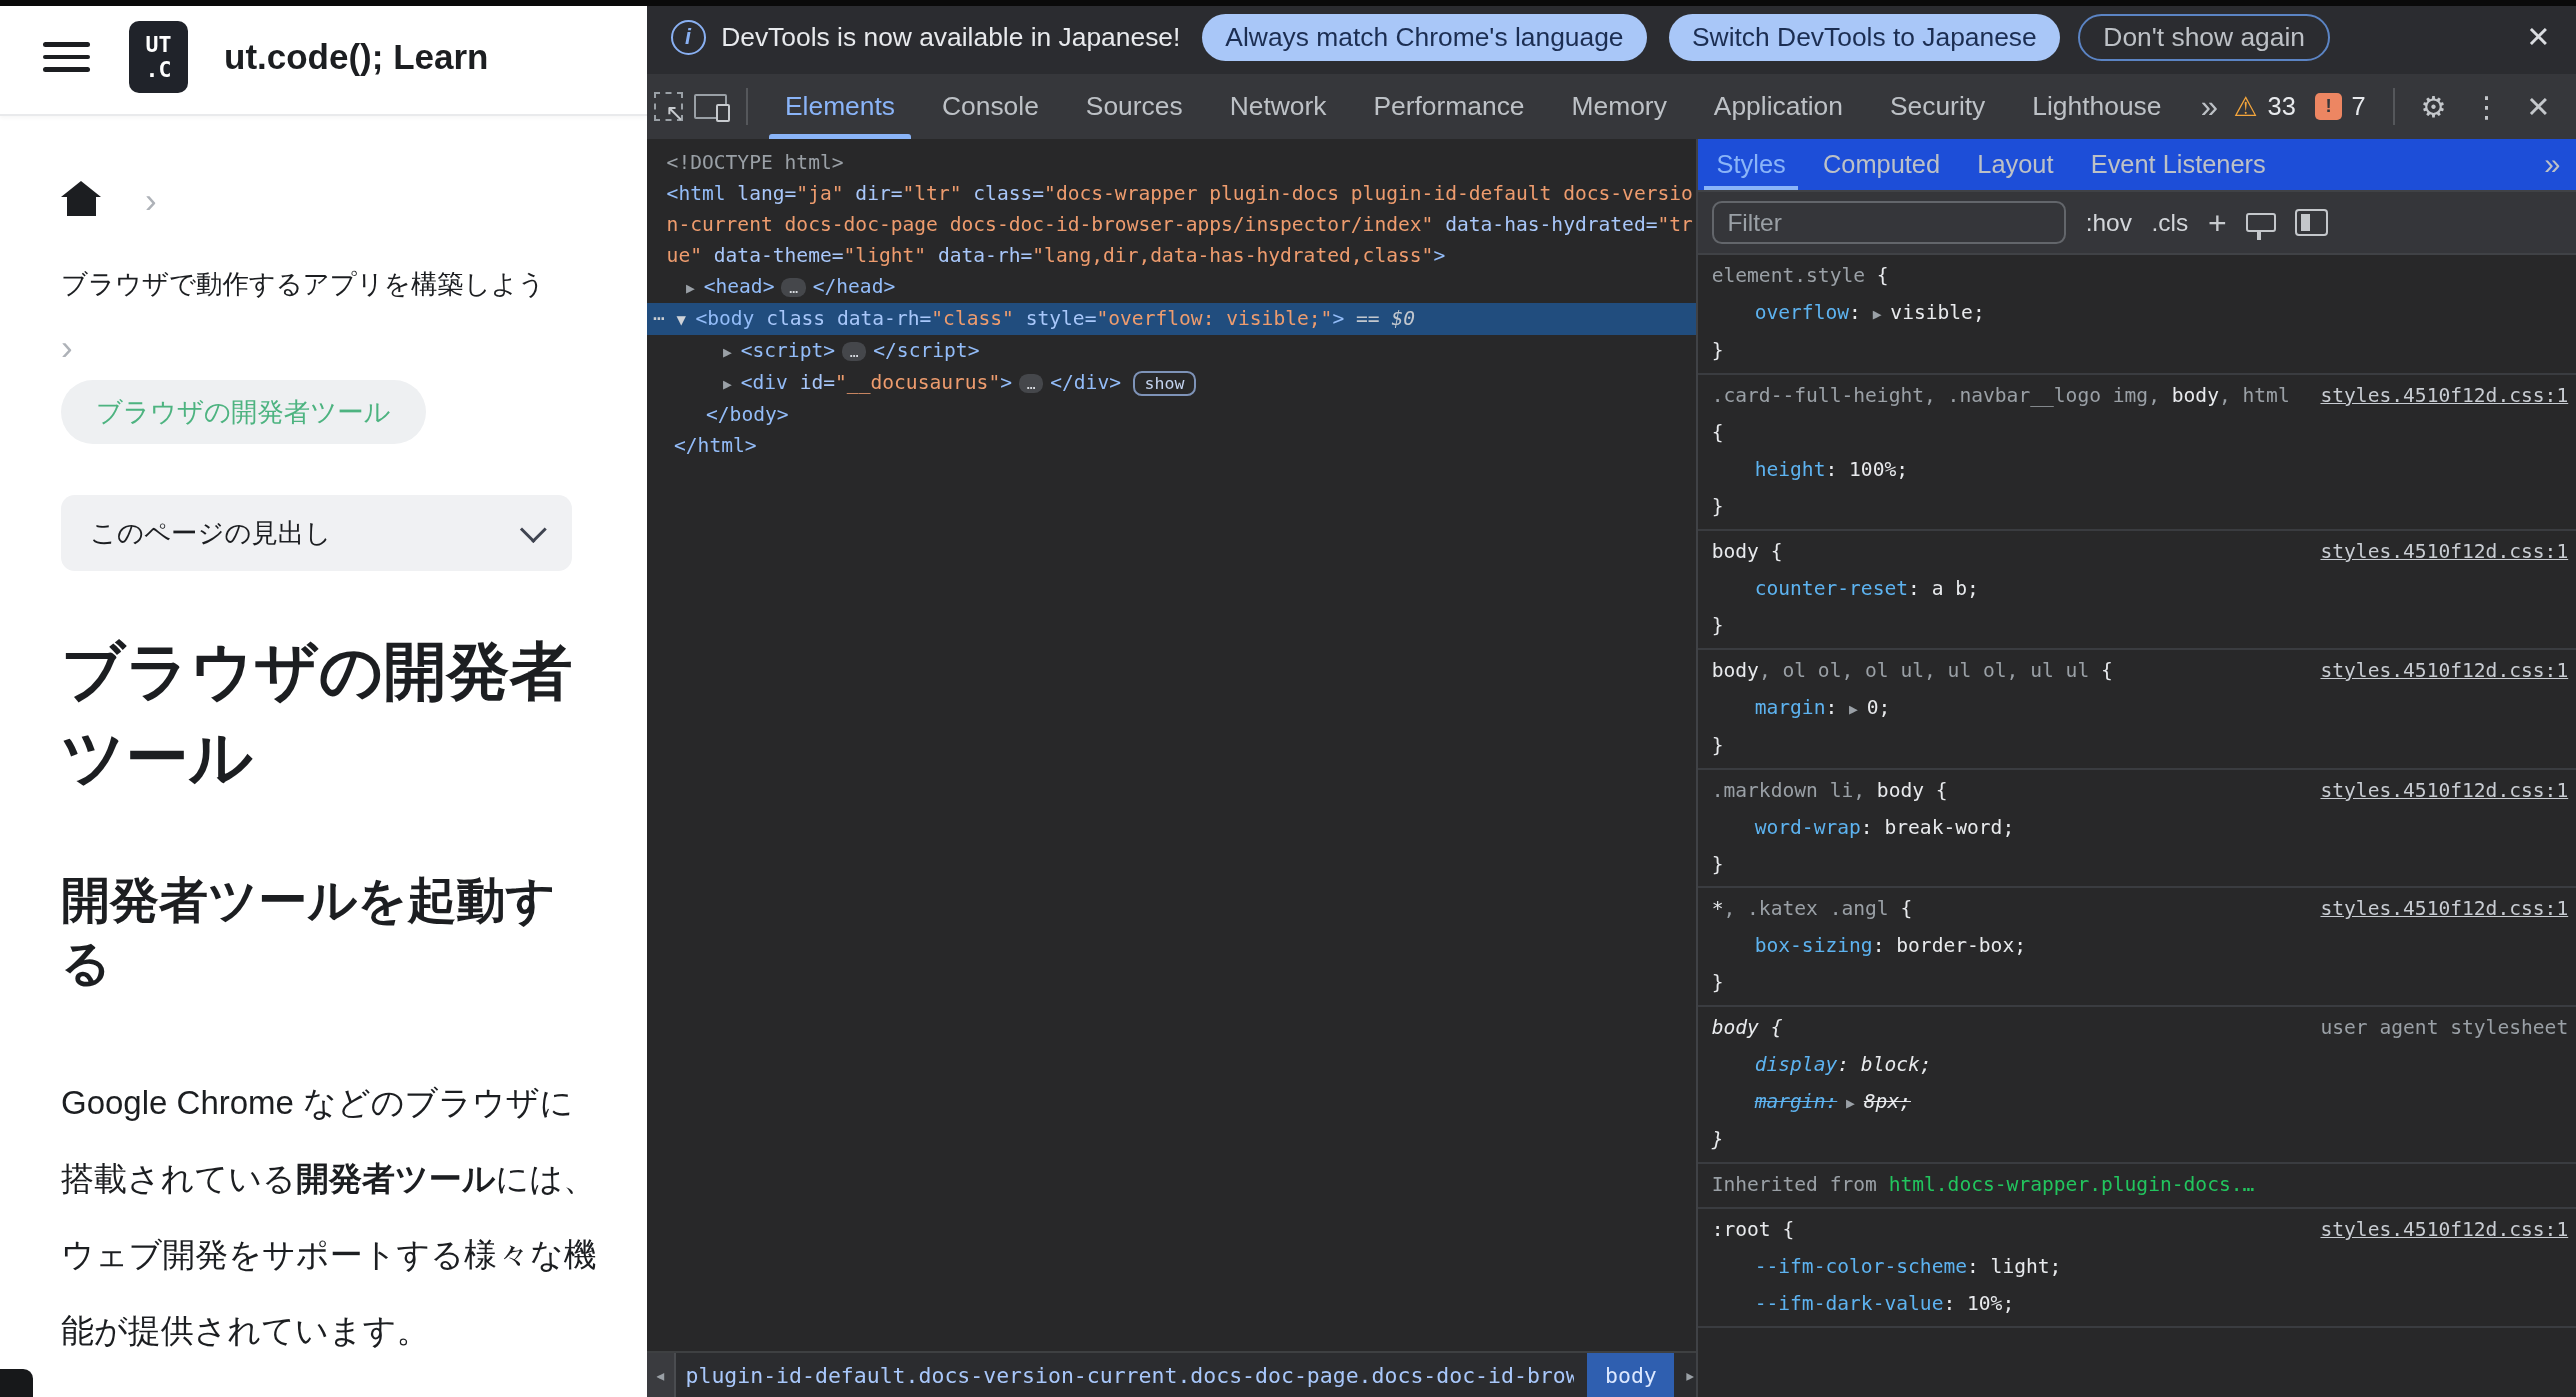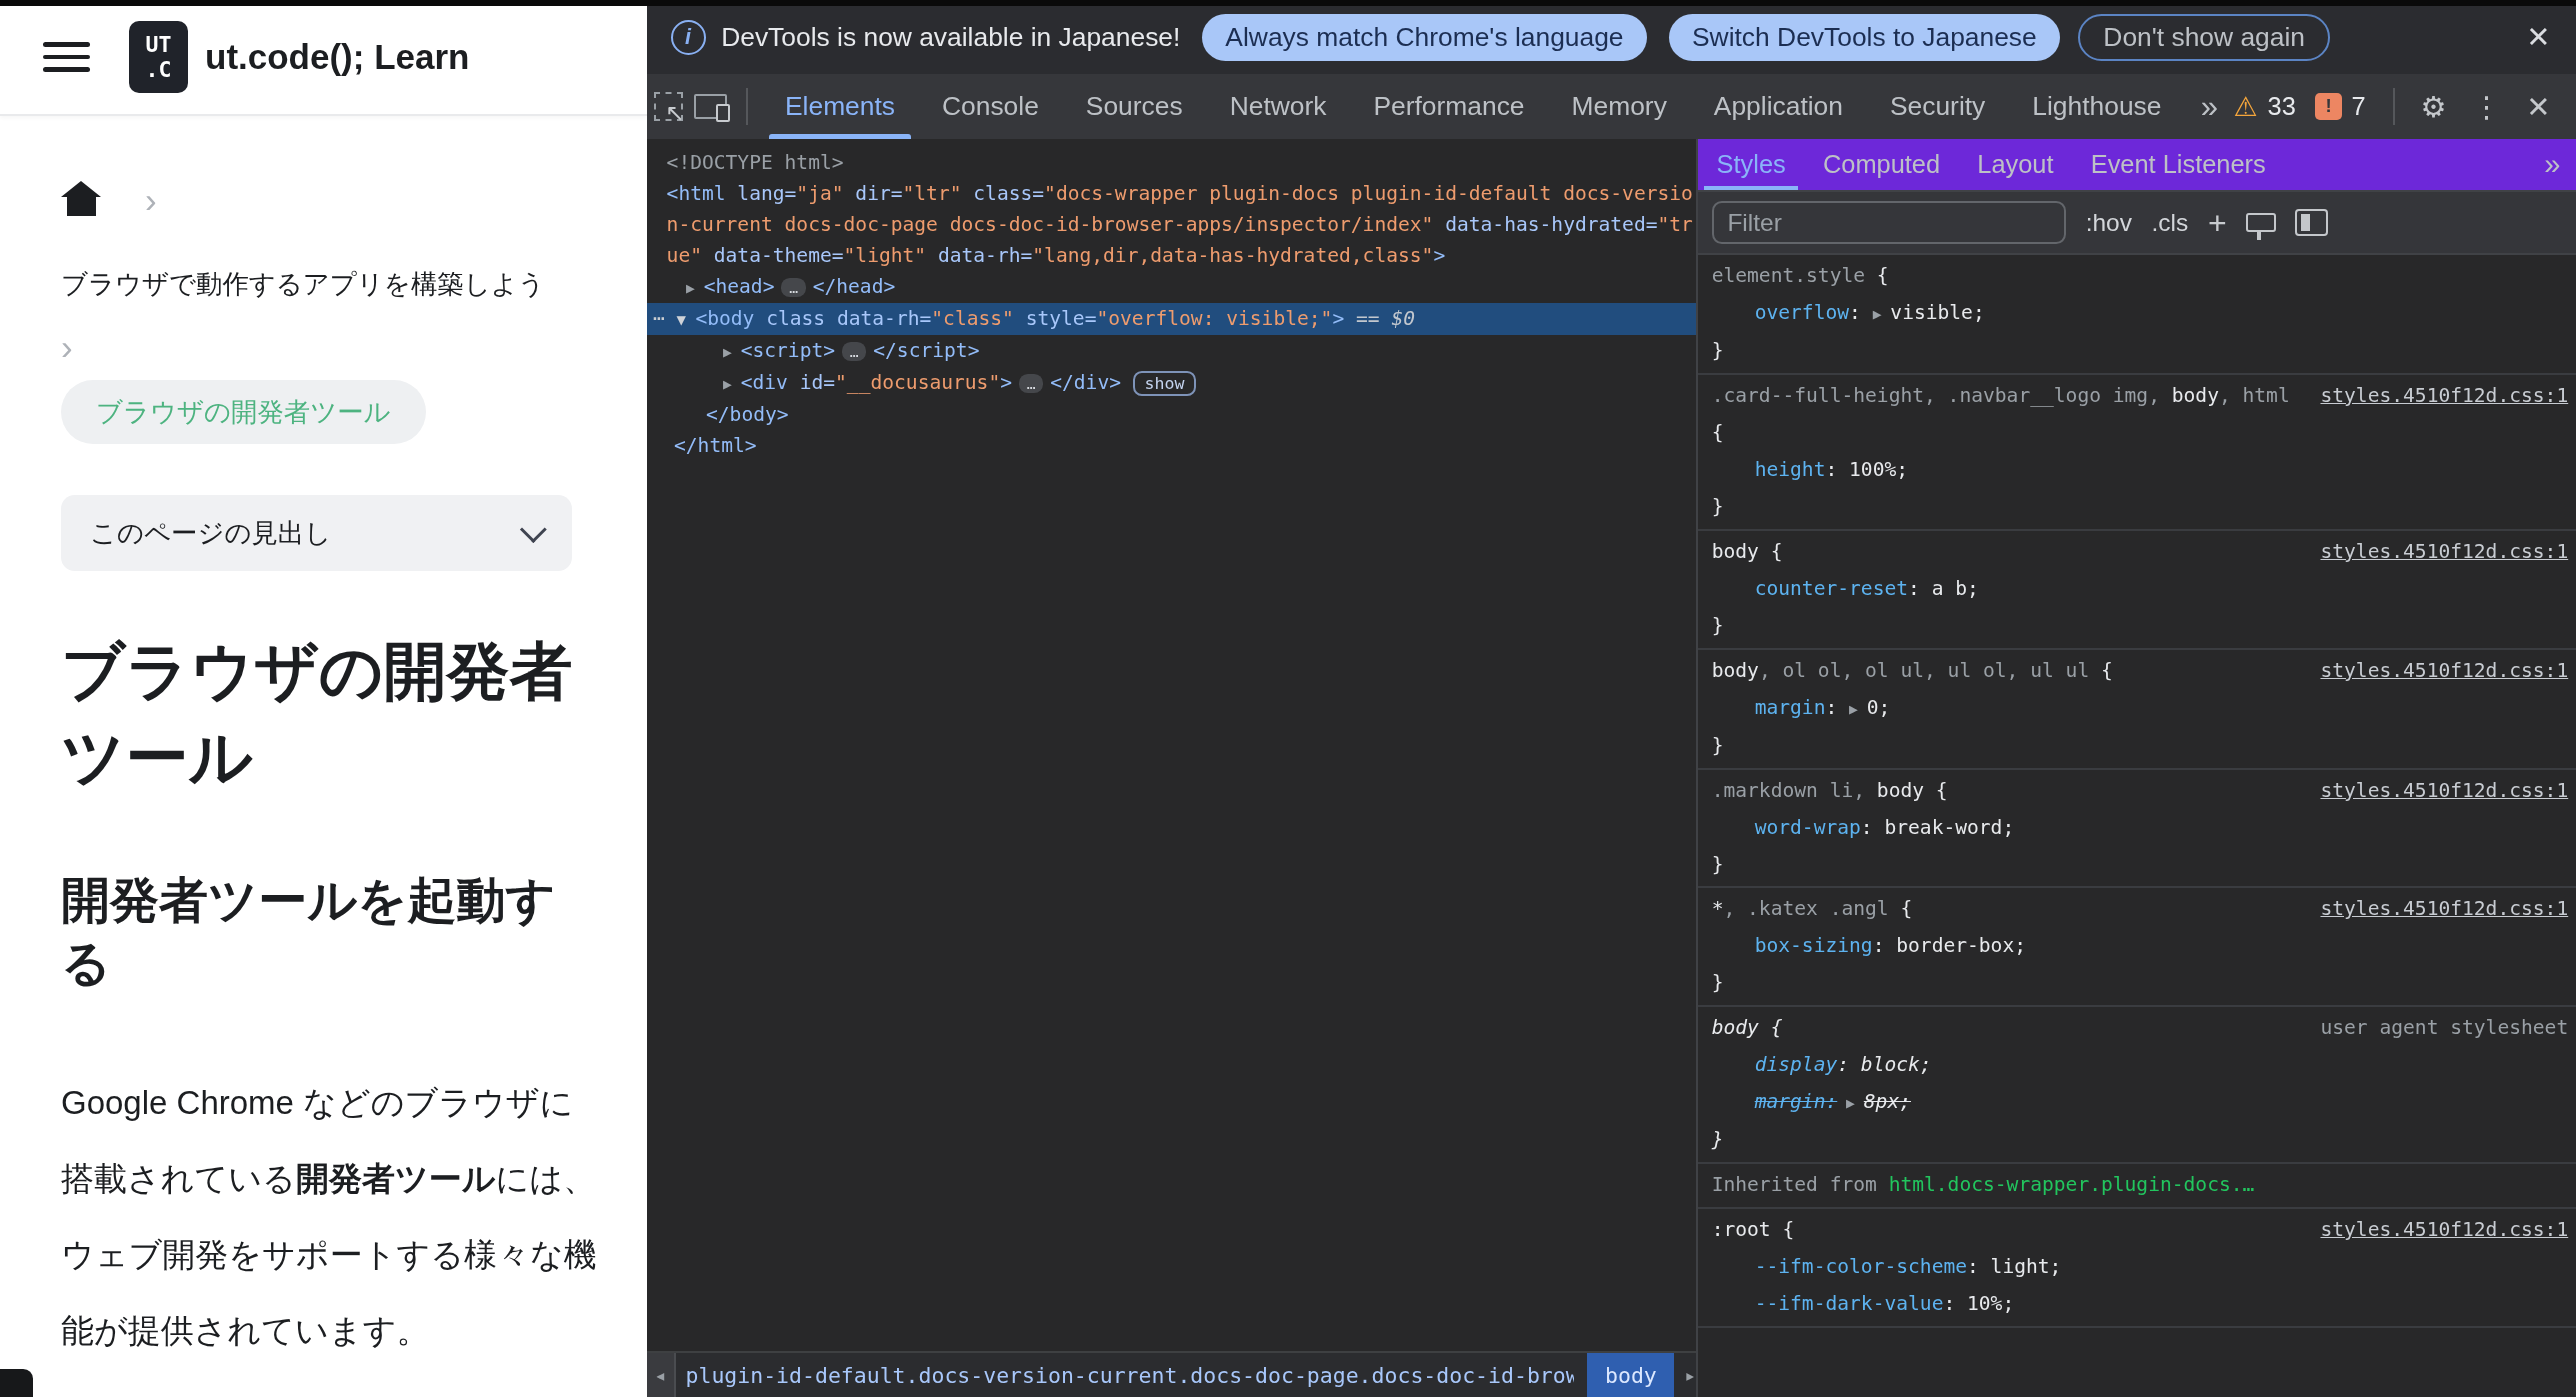--- a/index.html
+++ b/index.html
@@ -10,21 +10,21 @@
   .top-edge{position:absolute;left:0;top:0;width:2576px;height:5.9px;background:#0a0a0a;z-index:9}
 
   
   .page{position:absolute;left:0;top:0;width:647px;height:1398px;background:#fff;overflow:hidden}
   .navbar{height:114px;border-bottom:2px solid #e9eaec;display:flex;align-items:center;box-shadow:0 2px 3.9px rgba(0,0,0,.04)}
   .hamburger{width:47px;margin-left:43px;cursor:pointer}
   .hamburger div{height:4.9px;background:#1c1e21;border-radius:2.9px;margin:7.8px 0}
   .logo{width:59px;height:72px;background:#20232a;border-radius:10px;margin-left:39px;
         display:flex;flex-direction:column;align-items:center;justify-content:center;
         color:#fff;font-family:"DejaVu Sans Mono",monospace;font-weight:bold;font-size:21.5px;line-height:25.4px}
-  .navtitle{margin-left:17px;font-size:35px;font-weight:bold;color:#1c1e21}
+  .navtitle{margin-left:36px;font-size:35px;font-weight:bold;color:#1c1e21}
 
   .content{padding:0 61px}
   .crumb-row1{margin-top:65px;display:flex;align-items:center;gap:43px}
   .home-ic{position:relative;width:41px;height:37px}
   .home-ic::before{content:"";position:absolute;left:0;top:0;border-left:20.6px solid transparent;
      border-right:20.6px solid transparent;border-bottom:16.6px solid #1c1e21}
   .home-ic::after{content:"";position:absolute;left:5.9px;top:15.7px;width:29px;height:19.6px;background:#1c1e21}
   .crumb-sep{color:#aeb2b8;font-size:35px;line-height:1}
   .crumb-lesson{margin-top:47px;font-size:26.4px;color:#1c1e21;line-height:39px}
   .crumb-sep2{margin-top:25.4px}
@@ -120,21 +120,21 @@
   .cb-btn{width:37px;height:100%;background:#3a3b3f;border-right:2px solid #4a4c50;
       display:flex;align-items:center;justify-content:center;color:#9aa0a6;font-size:19.6px;cursor:pointer}
   .cb-path{margin-left:9.8px;color:#a8c7fa;white-space:nowrap;overflow:hidden}
   .cb-chip{margin-left:13.7px;height:100%;background:#2f5fb0;color:#dce8ff;display:flex;
       align-items:center;padding:0 17.6px;flex:0 0 auto;cursor:pointer}
   .cb-fwd{color:#9aa0a6;font-size:19.6px;margin-left:9.8px}
 
   
   .spanel{flex:1 1 auto;border-left:2px solid #404246;display:flex;flex-direction:column;
       overflow:hidden;background:#282829}
-  .stabs{height:51px;background:#6d28d9;display:flex;align-items:center;flex:0 0 auto}
+  .stabs{height:51px;background:#1d4ed8;display:flex;align-items:center;flex:0 0 auto}
   .stab{padding:0 18.6px;height:51px;display:flex;align-items:center;font-size:25.4px;color:#bdc1c6;
       position:relative;cursor:pointer;white-space:nowrap}
   .stab.active{color:#8ab4f8}
   .stab.active::after{content:"";position:absolute;left:5.9px;right:5.9px;bottom:0;height:3.9px;background:#8ab4f8}
   .smore{margin-left:auto;font-size:29px;color:#bdc1c6;padding-right:15.7px;cursor:pointer}
   .stoolbar{height:61px;background:#35363a;border-top:2px solid #404246;border-bottom:2px solid #404246;
       display:flex;align-items:center;padding:0 13.7px;gap:19.6px;flex:0 0 auto}
   .filter{width:323px;height:39px;background:transparent;border:2px solid #63666b;border-radius:9.8px;
       color:#e8eaed;font-size:24.5px;padding:0 13.7px;outline:none;font-family:inherit}
   .filter::placeholder{color:#9aa0a6}

